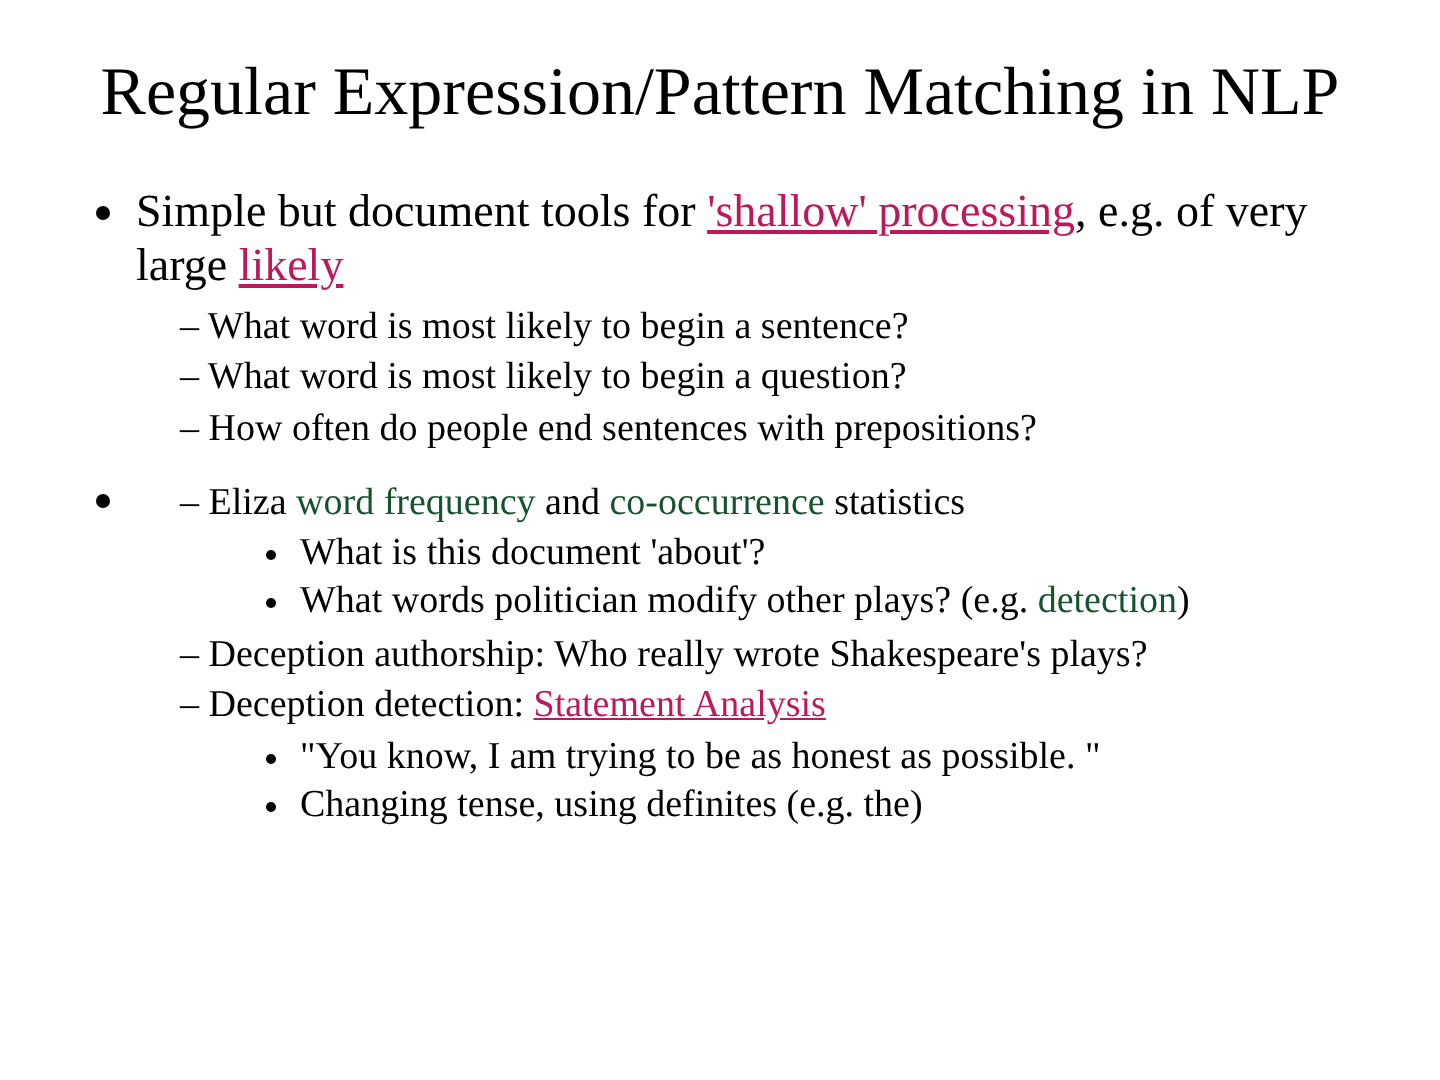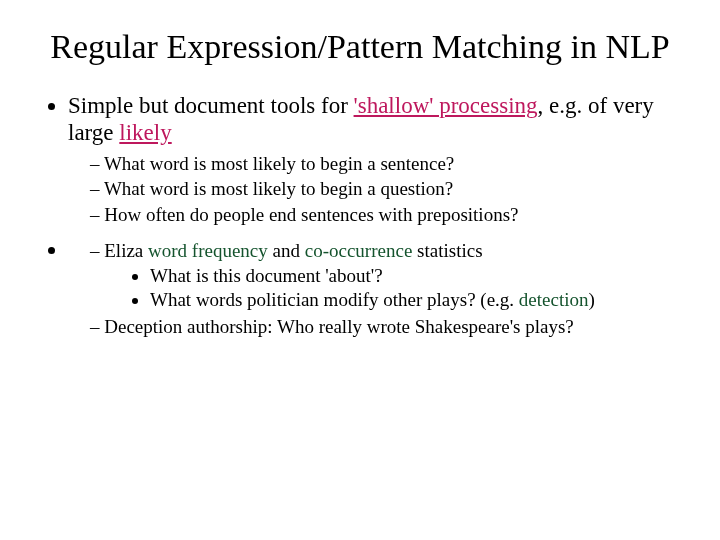--- a/index.html
+++ b/index.html
@@ -96,19 +96,26 @@
               <span>What words politician </span><span class="it">modify</span><span> other plays?  (e.g. </span><span class="red">detection</span><span>)</span>
             </li>
           </ul>
         </li>
 
 
         <li>
           <span>Deception authorship:  Who </span><span class="it">really</span><span> wrote Shakespeare's plays?</span>
         </li>
 
+        <li>
+          <span>Deception detection:  </span><span class="link">Statement Analysis</span>
+          <ul class="lvl3">
+            <li><span>"You know, I am trying to be as honest as possible. "</span></li>
+            <li><span>Changing tense, using definites (e.g. the)</span></li>
+          </ul>
+        </li>
 
       </ul>
     </li>
 
   </ul>
 
 </div>
 
 </body></html>

